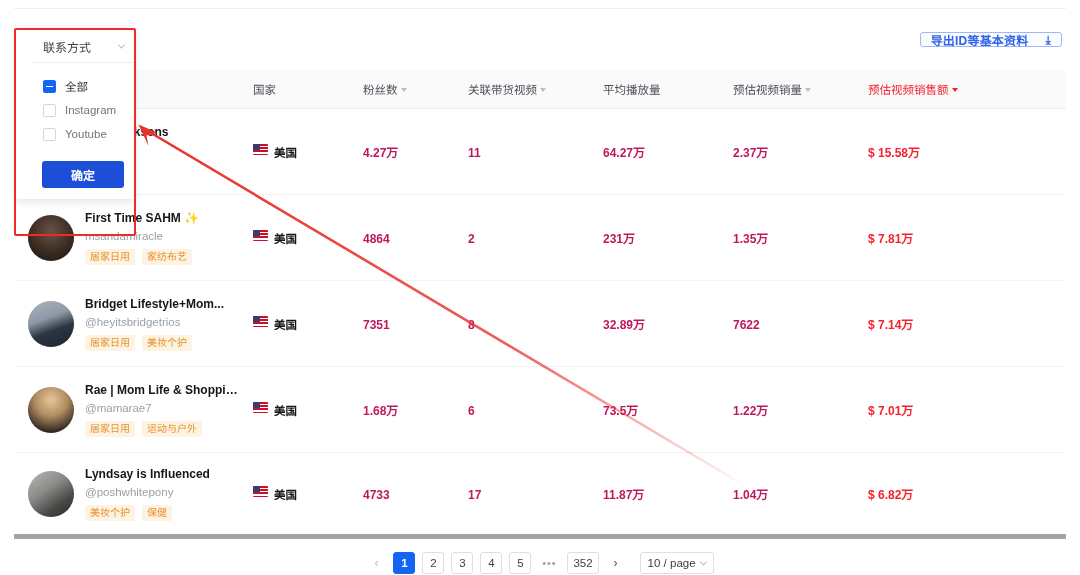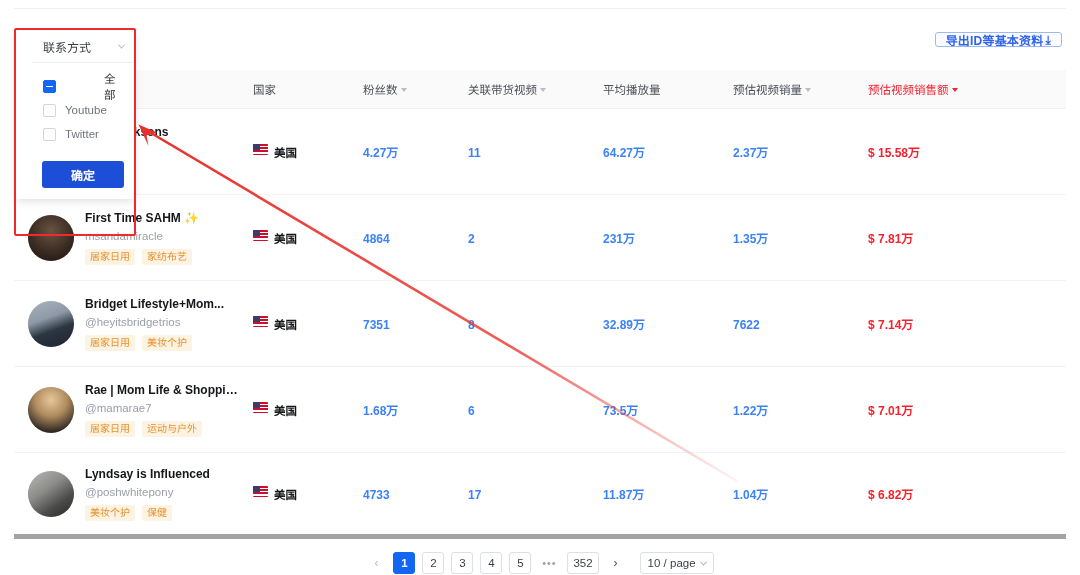--- a/index.html
+++ b/index.html
@@ -26,21 +26,21 @@
     width: 1052px; height: 1px;
     background: #eef0f3;
   }
 
   
   .export-btn {
     position: absolute;
     right: 18px; top: 32px;
     height: 15px;
     padding: 0 10px;
-    display: flex; align-items: center; gap: 2px;
+    display: flex; align-items: center; gap: 17px;
     border: 1px solid #9db8f5;
     border-radius: 3px;
     background: #fbfcff;
     color: #2f63e8;
     font-size: 12px;
     font-weight: 700;
     letter-spacing: .2px;
     white-space: nowrap;
     cursor: pointer;
   }
@@ -169,21 +169,21 @@
   }
   .country-name {
     font-size: 11.5px;
     font-weight: 700;
     color: #14161a;
   }
 
   .cellnum {
     font-size: 12px;
     font-weight: 700;
-    color: #3b82f6;
+    color: #be185d;
   }
   .cellnum.gmv { color: #f5222d; }
 
   
   .pager {
     position: absolute;
     left: 0; right: 0;
     top: 552px;
     display: flex;
     justify-content: center;
@@ -292,21 +292,21 @@
     border-color: #1266f1;
   }
   .cb.indeterminate::after {
     content: "";
     position: absolute;
     left: 2.4px; top: 5.4px;
     width: 6.6px; height: 1.6px;
     background: #fff;
   }
   .dd-item-label { font-size: 11.5px; color: #6f757d; }
-  .dd-item.all .dd-item-label { color: #2a2e34; margin-left: 39px; }
+  .dd-item.all .dd-item-label { color: #2a2e34; }
   .dd-confirm {
     margin: 9px 10px 11px 10px;
     height: 27px;
     background: #1d4ed8;
     border-radius: 3px;
     color: #fff;
     font-size: 12px;
     font-weight: 700;
     display: flex; align-items: center; justify-content: center;
     cursor: pointer;
@@ -535,25 +535,25 @@
       <span class="dd-head-label">联系方式</span>
       <span class="chev"></span>
     </div>
     <div class="dd-list">
       <div class="dd-item all">
         <span class="cb indeterminate"></span>
         <span class="dd-item-label">全部</span>
       </div>
       <div class="dd-item">
         <span class="cb"></span>
-        <span class="dd-item-label">Youtube</span>
+        <span class="dd-item-label">Instagram</span>
       </div>
       <div class="dd-item">
         <span class="cb"></span>
-        <span class="dd-item-label">Twitter</span>
+        <span class="dd-item-label">Youtube</span>
       </div>
     </div>
     <div class="dd-confirm">确定</div>
   </div>
 
   <div class="dd-outline"></div>
 
   <svg class="annot-arrow" viewBox="0 0 1080 575" xmlns="http://www.w3.org/2000/svg">
     <defs>
       <linearGradient id="arrGrad" x1="0" y1="0" x2="1" y2="1" gradientUnits="objectBoundingBox">

